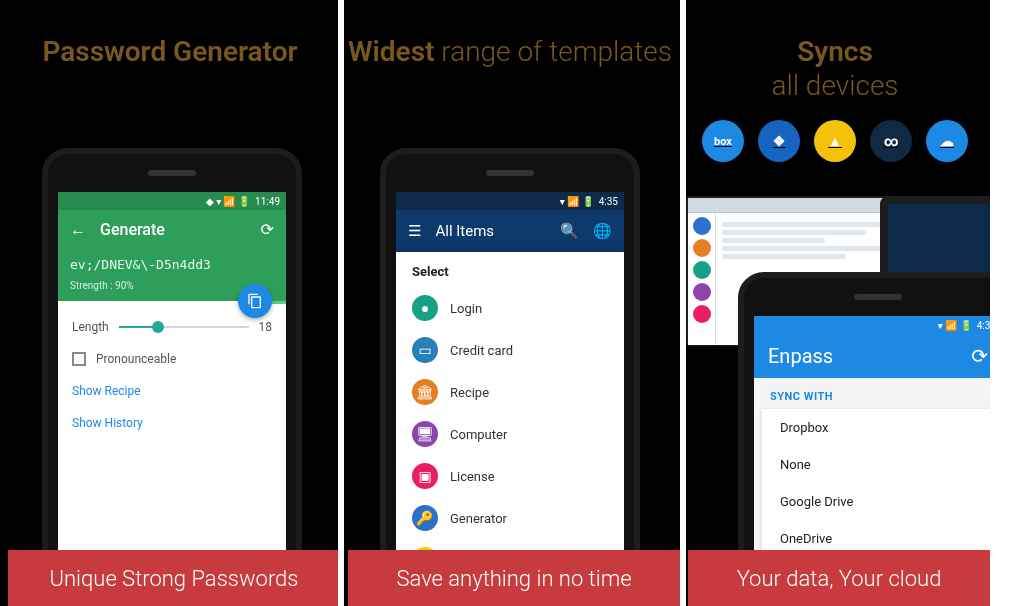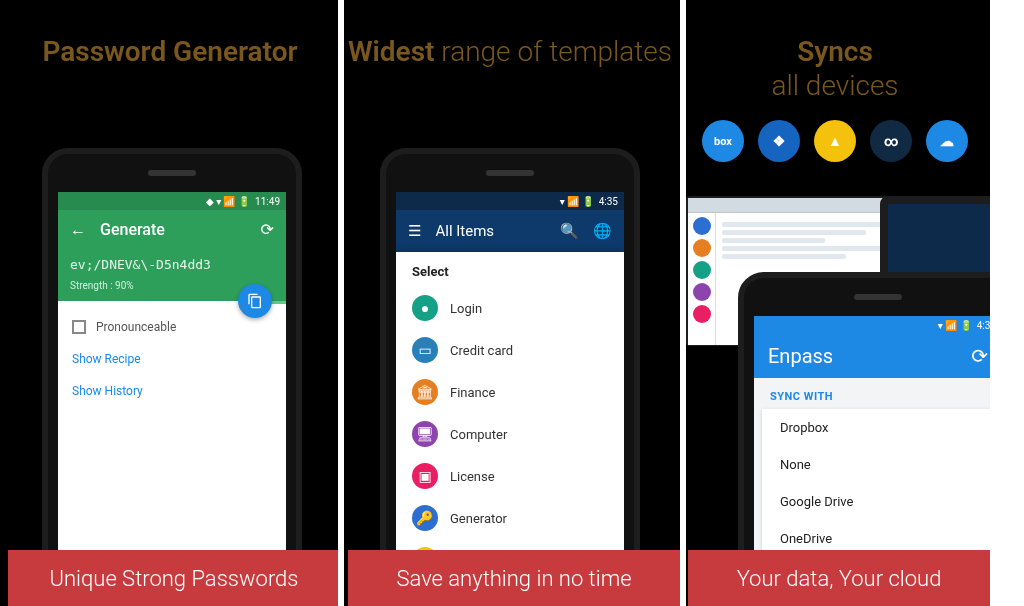--- a/index.html
+++ b/index.html
@@ -1,21 +1,21 @@
 <!DOCTYPE html>
 <html><head>
 <meta charset="utf-8">
 <style>
   * { box-sizing: border-box; margin: 0; padding: 0; }
   html, body { width: 1024px; height: 606px; overflow: hidden; font-family: -apple-system, Roboto, "Helvetica Neue", Arial, sans-serif; }
   body { background: #fff; display: flex; }
   .panel { position: relative; background: #000000; height: 606px; overflow: hidden; }
   .panel--1 { width: 340px; }
   .panel--2 { width: 340px; }
-  .panel--3 { width: 310px; }
+  .panel--3 { width: 310px; text-decoration: underline; }
   .divider { position: absolute; top:0; bottom:0; width:6px; background:#fff; z-index:50; }
   .div1 { left:338px; }
   .div2 { left:680px; }
 
   .panel-title { text-align:center; font-weight:300; font-size:28px; color:#7a571c; margin-top:35px; line-height:1.2; }
   .panel-title b { font-weight:600; }
 
   .caption { position:absolute; left:8px; right:0; bottom:0; height:56px; background:#c73a3d; color:#fff; display:flex; align-items:center; justify-content:center; font-size:22px; font-weight:300; z-index:40; }
 
   
@@ -104,20 +104,28 @@
       <div class="p1-progress">
           <div></div>
         </div>
       <div class="p1-copy">
         <svg class="ico-svg" viewBox="0 0 24 24">
             <path d="M16 1H4a2 2 0 0 0-2 2v14h2V3h12V1zm3 4H8a2 2 0 0 0-2 2v14a2 2 0 0 0 2 2h11a2 2 0 0 0 2-2V7a2 2 0 0 0-2-2zm0 16H8V7h11v14z"></path>
           </svg>
       </div>
       <div class="p1-body">
         <div class="p1-row">
+          <span>Length</span>
+          <div class="p1-slider">
+            <div class="fill"></div>
+              <div class="thumb"></div>
+          </div>
+          <span>18</span>
+        </div>
+        <div class="p1-row">
           <div class="p1-check"></div>
           <span>Pronounceable</span>
         </div>
         <div class="p1-link">Show Recipe</div>
         <div class="p1-link">Show History</div>
       </div>
     </div>
   </div>
 
   <div class="caption">
@@ -148,21 +156,21 @@
             <div class="tpl-item">
               <div class="ico" style="background: rgb(22, 160, 133);">●</div>
               <span>Login</span>
             </div>
             <div class="tpl-item">
               <div class="ico" style="background: rgb(41, 128, 185);">▭</div>
               <span>Credit card</span>
             </div>
             <div class="tpl-item">
               <div class="ico" style="background: rgb(230, 126, 34);">🏛</div>
-              <span>Finance</span>
+              <span>Recipe</span>
             </div>
             <div class="tpl-item">
               <div class="ico" style="background: rgb(142, 68, 173);">🖥</div>
               <span>Computer</span>
             </div>
             <div class="tpl-item">
               <div class="ico" style="background: rgb(233, 30, 99);">▣</div>
               <span>License</span>
             </div>
             <div class="tpl-item">

